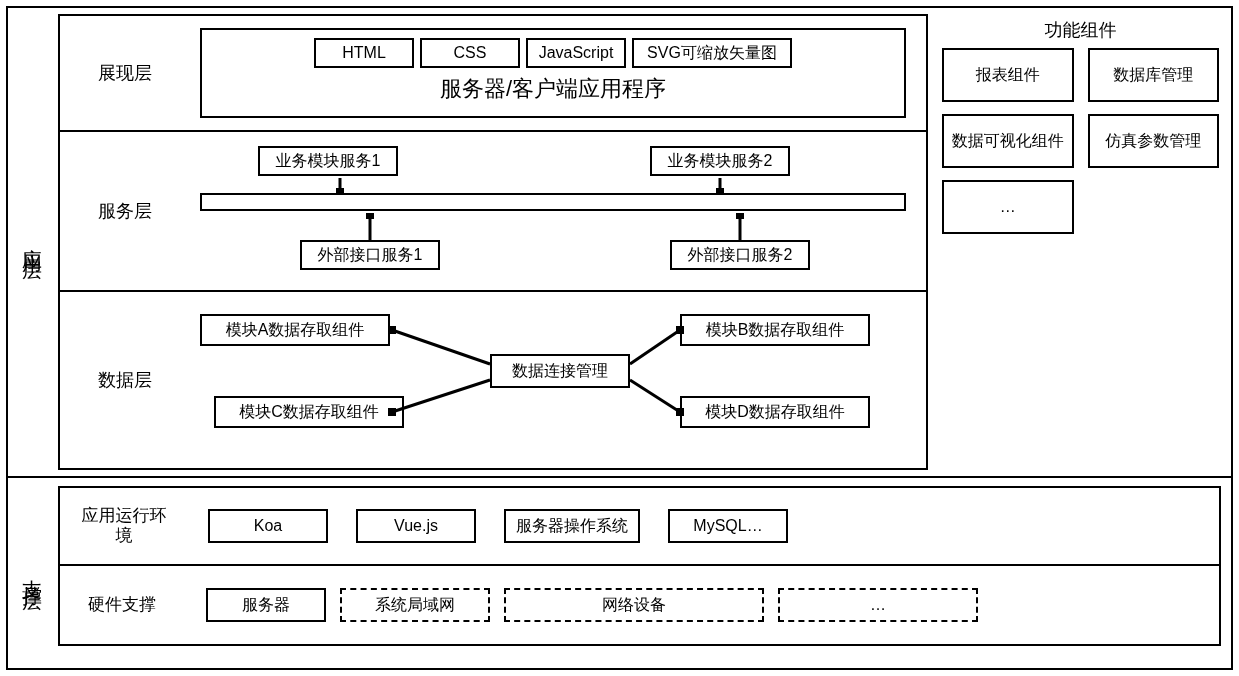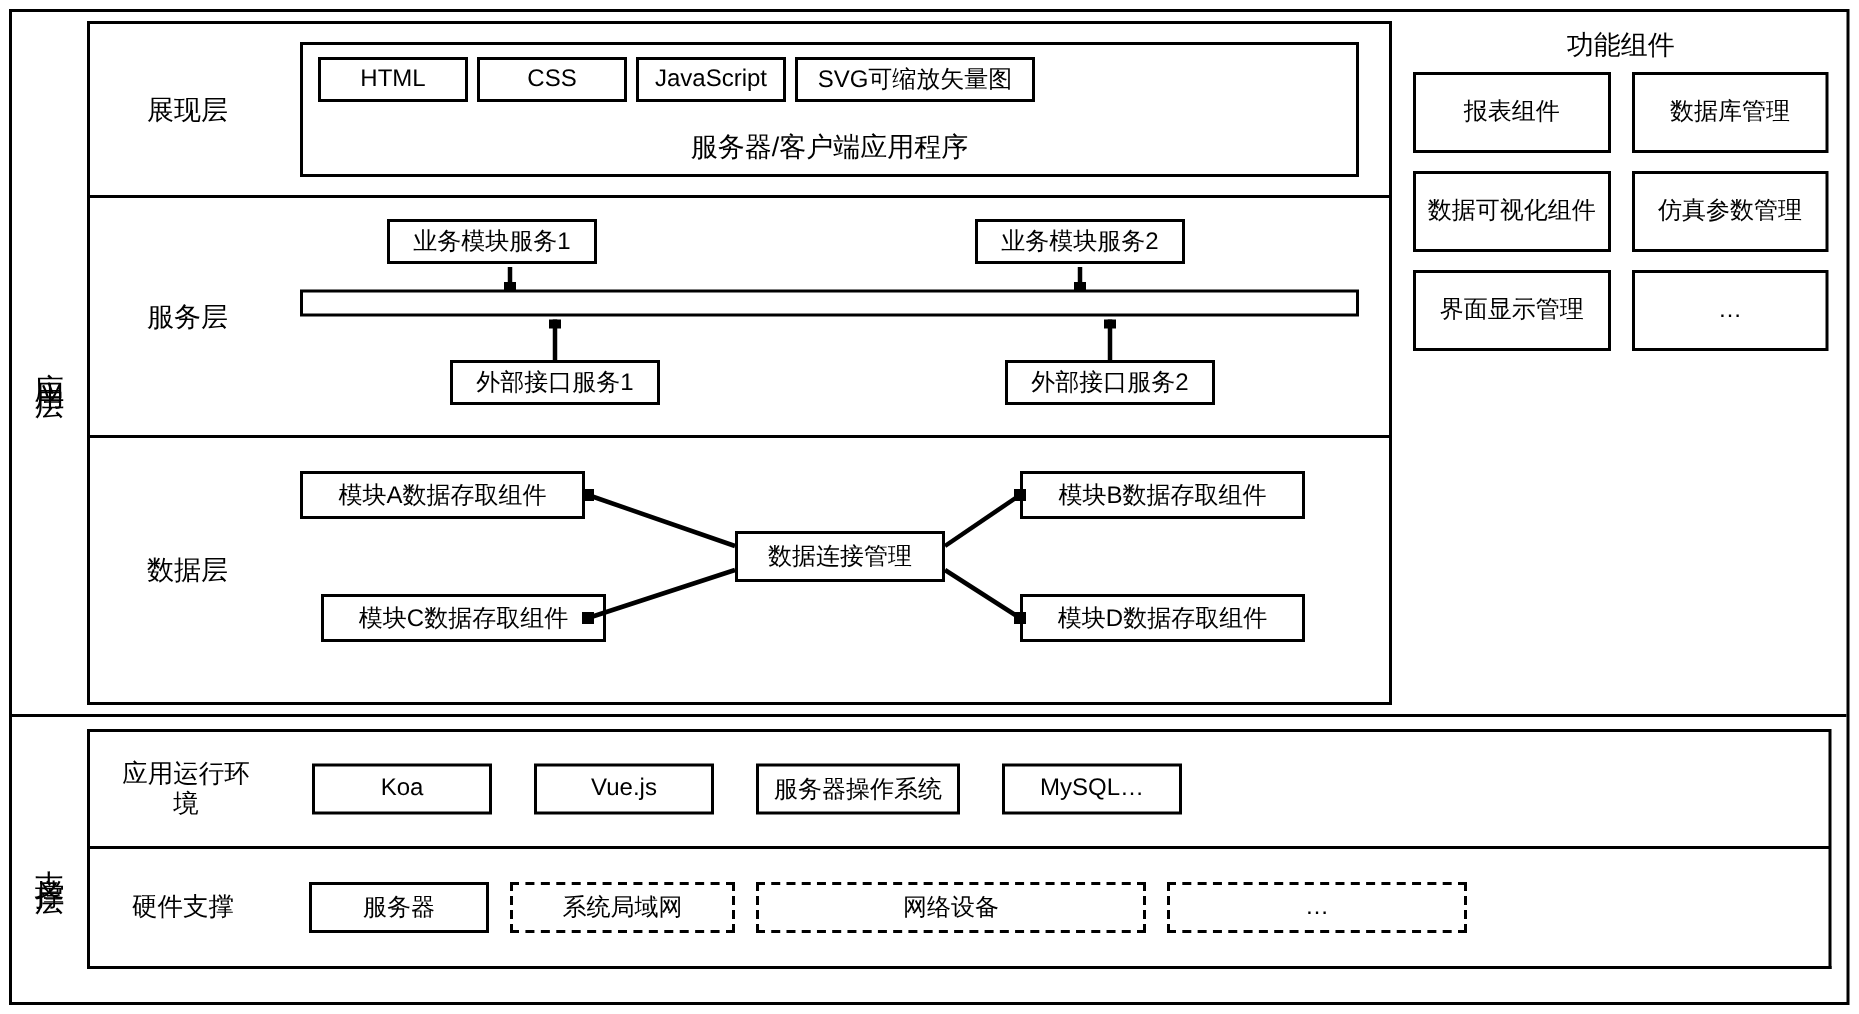--- a/index.html
+++ b/index.html
@@ -85,23 +85,23 @@
   }
   .box.static { position: static; display:inline-flex; }
   .box.dashed { border-style: dashed; }
   .presentation-wrap {
     border: 2px solid #000;
     position: absolute;
     left: 10px; right: 20px; top: 12px; bottom: 12px;
     text-align: center;
     padding-top: 6px;
   }
-  .presentation-wrap .row1 { display:flex; gap:6px; justify-content:flex-start; padding: 2px 10px 4px;}
+  .presentation-wrap .row1 { display:flex; gap:6px; justify-content:center; padding: 2px 10px 4px;}
   .presentation-wrap .row1 .box.static{ min-width:100px; height:30px;}
-  .presentation-wrap .caption{ font-size:18px; margin-top:14px;}
+  .presentation-wrap .caption{ font-size:22px; margin-top:2px;}
   .service-bar {
     position:absolute; left:10px; right:20px; height:18px; border:2px solid #000; top:61px;
   }
   .data-center-box{ left:300px; top:62px; width:140px; height:34px; z-index:2;}
   .components-panel{
     text-align:center;
   }
   .components-title{ font-size:18px; margin:4px 0 6px; }
   .comp-grid{ display:grid; grid-template-columns: 1fr 1fr; gap:12px 14px; padding:0 6px;}
   .comp-grid .cbox{ border:2px solid #000; height:54px; display:flex; align-items:center; justify-content:center; font-size:16px; text-align:center; padding:2px 4px; line-height:1.2;}
@@ -186,21 +186,20 @@
         </div>
 
         <div class="app-right">
           <div class="components-panel">
             <div class="components-title">功能组件</div>
             <div class="comp-grid">
               <div class="cbox">报表组件</div>
               <div class="cbox">数据库管理</div>
               <div class="cbox">数据可视化组件</div>
               <div class="cbox">仿真参数管理</div>
-              <div class="cbox">界面显示管理</div>
               <div class="cbox">…</div>
             </div>
           </div>
         </div>
       </div>
     </div>
   </div>
 
   <div class="row-support">
     <div class="vert-label">支撑层</div>

